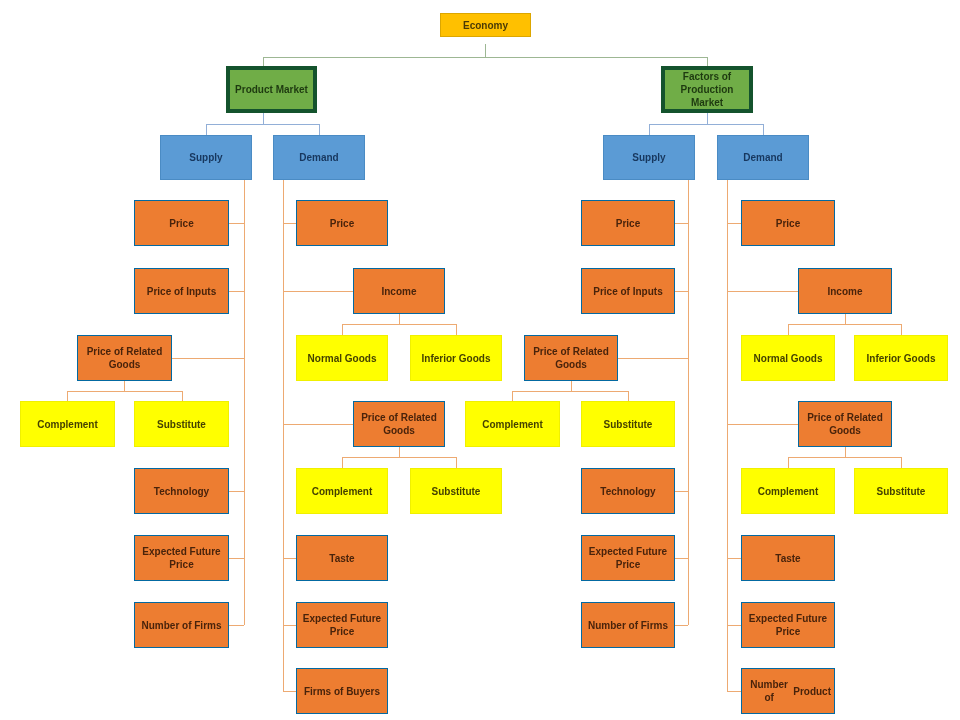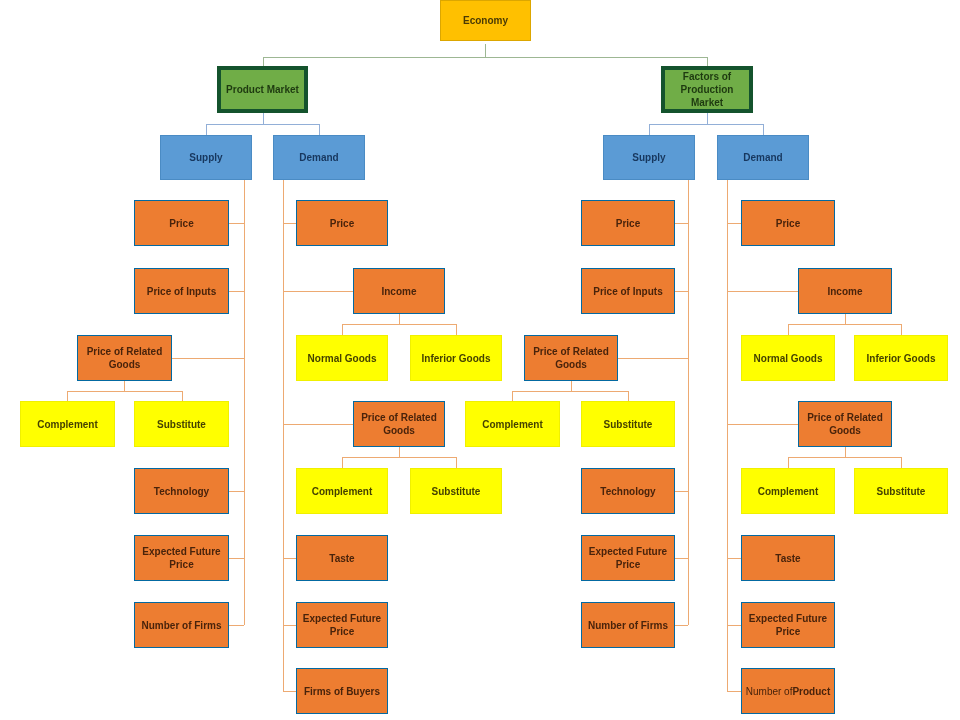--- a/index.html
+++ b/index.html
@@ -11,30 +11,30 @@
   .green {background:#70AD47;border:4px solid #14532d;color:#1E3A10;}
   .blue  {background:#5B9BD5;border:1px solid #4A8BC4;color:#17375E;}
   .orange{background:#ED7D31;border:1px solid #0369a1;color:#49230B;}
   .yellow{background:#FFFF00;border:1px solid #F0F000;color:#454200;}
   .ln{position:absolute;}
   .ln.h{height:1px;}
   .ln.v{width:1px;}
   .lg{background:#9DB793;}
   .lb{background:#92AFD7;}
   .lo{background:#EDAA72;}
-  .norm{font-weight:400;}
+  .norm{font-weight:700;}
 </style>
 </head>
 <body>
 
 <div class="canvas">
 
-  <div class="box gold" style="left:440px;top:0;width:91px;height:41px">Economy</div>
+  <div class="box gold" style="left:440px;top:13px;width:91px;height:24px">Economy</div>
 
-  <div class="box green" style="left:217px;top:66px;width:91px;height:47px">Product Market</div>
+  <div class="box green" style="left:226px;top:66px;width:91px;height:47px">Product Market</div>
   <div class="box green" style="left:661px;top:66px;width:92px;height:47px">Factors of Production Market</div>
 
   <div class="box blue" style="left:160px;top:135px;width:92px;height:45px">Supply</div>
   <div class="box blue" style="left:273px;top:135px;width:92px;height:45px">Demand</div>
   <div class="box blue" style="left:603px;top:135px;width:92px;height:45px">Supply</div>
   <div class="box blue" style="left:717px;top:135px;width:92px;height:45px">Demand</div>
 
   <div class="box orange" style="left:134px;top:200px;width:95px">Price</div>
   <div class="box orange" style="left:134px;top:268px;width:95px">Price of Inputs</div>
   <div class="box orange" style="left:77px;top:335px;width:95px">Price of Related Goods</div>

